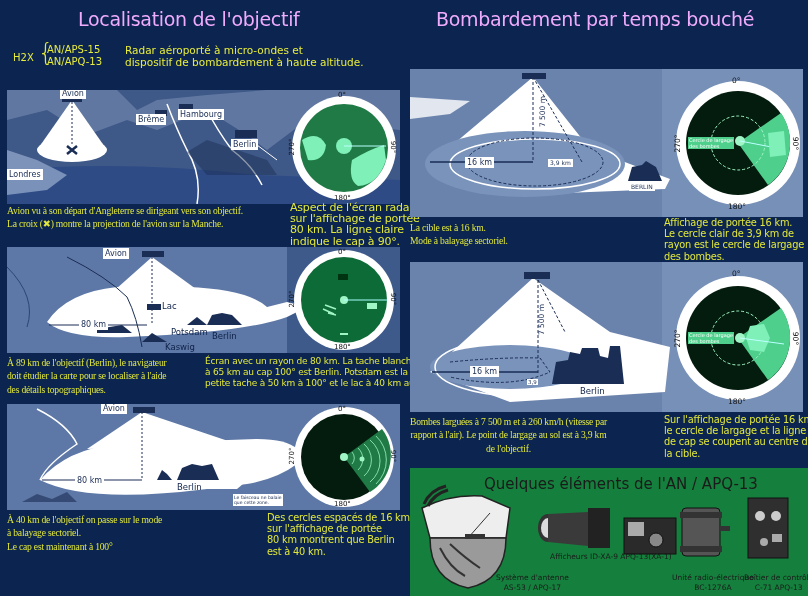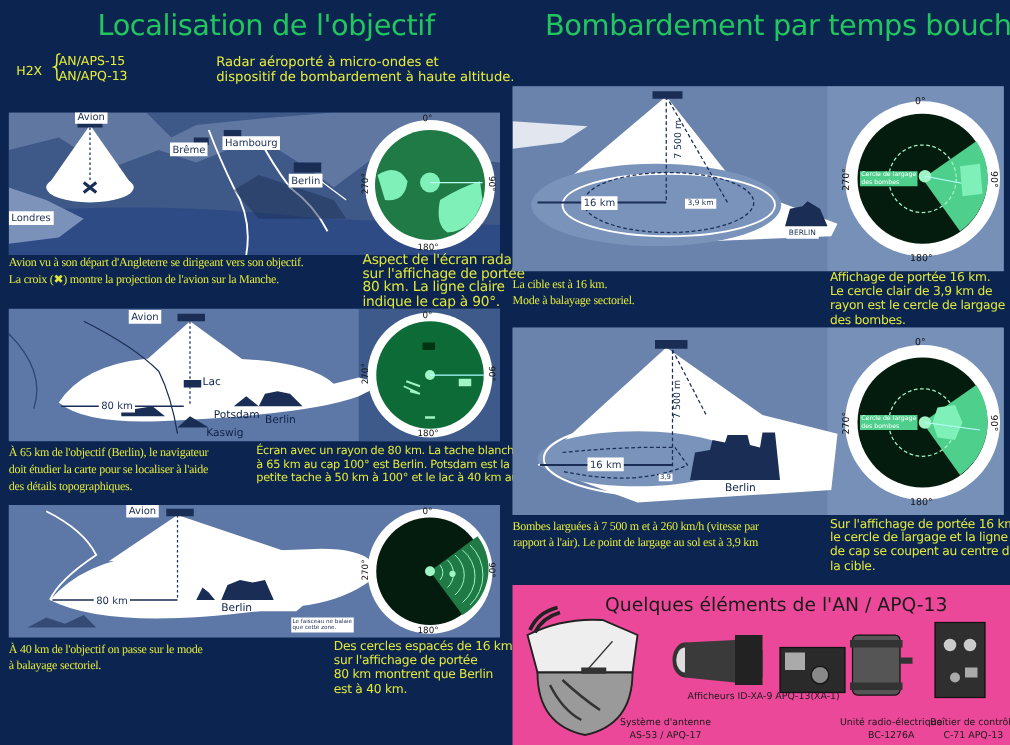--- a/index.html
+++ b/index.html
@@ -1,42 +1,42 @@
 <!DOCTYPE html>
 <html><head>
 <meta charset="utf-8">
 <style>
   * { box-sizing: border-box; margin: 0; padding: 0; }
   html, body { width: 808px; height: 596px; overflow: hidden; }
   body { background: #0b2550; font-family: "DejaVu Sans", sans-serif; color: #e8ec3a; position: relative; }
   .abs { position: absolute; }
-  .title { font-size: 23px; color: #22c55e; font-family: "DejaVu Sans", sans-serif; white-space: nowrap; letter-spacing: -0.3px; }
+  .title { font-size: 19px; color: #f0abfc; font-family: "DejaVu Sans", sans-serif; white-space: nowrap; letter-spacing: -0.3px; }
   .cap { font-size: 9.6px; line-height: 13.4px; color: #e2e83a; font-family: Liberation Serif, serif; letter-spacing: -0.2px; white-space: nowrap; }
   .cap2 { font-size: 11px; line-height: 11.2px; color: #e2e83a; letter-spacing: -0.2px; white-space: nowrap; }
   .panel { position: absolute; overflow: hidden; background: #5873a0; }
   .lbl { position: absolute; background: #fff; color: #1a2d55; font-size: 8px; padding: 0 2px; line-height: 11px; white-space: nowrap; font-family: "DejaVu Sans", sans-serif; }
   .lbl-plain { position: absolute; color: #0f2248; font-size: 8.5px; white-space: nowrap; font-family: "DejaVu Sans", sans-serif; }
-  .yellowbox { position: absolute; left: 410px; top: 468px; width: 398px; height: 128px; background: #ec4899; }
+  .yellowbox { position: absolute; left: 410px; top: 468px; width: 398px; height: 128px; background: #15803d; }
   .ytitle { position: absolute; left: 74px; top: 7px; font-size: 15px; color: #1a1a1a; white-space: nowrap; }
   .ycap { position: absolute; font-size: 7.5px; line-height: 10px; color: #1a1a1a; text-align: center; white-space: nowrap; }
   svg { display: block; }
 </style>
 </head>
 <body>
 
 <div class="abs title" style="left:78px;top:8px;">Localisation de l'objectif</div>
 <div class="abs title" style="left:436px;top:8px;">Bombardement par temps bouché</div>
 
 <div class="abs" style="left:13px;top:52px;font-size:10px;">H2X</div>
 <div class="abs" style="left:38px;top:41px;font-size:24px;line-height:24px;color:#e2e83a;font-weight:200;">{</div>
 <div class="abs" style="left:47px;top:44px;font-size:10px;line-height:11.5px;">
   <div>AN/APS-15</div>
   <div>AN/APQ-13</div>
 </div>
-<div class="abs" style="left:125px;top:44px;font-size:10.5px;line-height:12px;white-space:nowrap;margin-left:48px;">
+<div class="abs" style="left:125px;top:44px;font-size:10.5px;line-height:12px;white-space:nowrap;">
   <div>Radar aéroporté à micro-ondes et</div>
   <div>dispositif de bombardement à haute altitude.</div>
 </div>
 
 <div class="panel" style="left:7px;top:90px;width:393px;height:114px;background:#435d8c;">
   <svg width="393" height="114">
     <rect width="393" height="114" fill="#3e5888"></rect>
     <path d="M0,0 L110,0 L130,20 L150,10 L200,5 L260,0 L393,0 L393,40 L300,30 L260,60 L240,45 L200,20 L150,40 L120,30 L80,45 L40,20 L0,30Z" fill="#6f86ad" opacity="0.7"></path>
     <path d="M0,80 Q120,70 250,85 L393,90 L393,114 L0,114Z" fill="#2e4b86"></path>
     <path d="M0,60 L30,70 L60,85 L40,100 L0,105Z" fill="#8da2c5" opacity="0.8"></path>
@@ -119,21 +119,21 @@
       <rect x="79" y="56" width="10" height="6" fill="#9ff5c5"></rect>
       <rect x="52" y="86" width="8" height="2" fill="#9ff5c5"></rect>
     </svg>
     <div class="abs" style="left:50px;top:1px;font-size:7px;color:#111;">0°</div>
     <div class="abs" style="left:46px;top:96px;font-size:7px;color:#111;">180°</div>
     <div class="abs" style="left:-4px;top:48px;font-size:7px;color:#111;transform:rotate(-90deg);">270°</div>
     <div class="abs" style="left:99px;top:48px;font-size:7px;color:#111;transform:rotate(90deg);">90°</div>
   </div>
 </div>
 <div class="abs cap" style="left:7px;top:356px;">
-  <div>À 65 km de l'objectif (Berlin), le navigateur</div>
+  <div>À 89 km de l'objectif (Berlin), le navigateur</div>
   <div>doit étudier la carte pour se localiser à l'aide</div>
   <div>des détails topographiques.</div>
 </div>
 <div class="abs cap2" style="left:205px;top:356px;font-size:9px;">
   <div>Écran avec un rayon de 80 km. La tache blanche</div>
   <div>à 65 km au cap 100° est Berlin. Potsdam est la</div>
   <div>petite tache à 50 km à 100° et le lac à 40 km au</div>
 </div>
 
 <div class="panel" style="left:7px;top:404px;width:393px;height:106px;">
@@ -168,20 +168,21 @@
     </svg>
     <div class="abs" style="left:50px;top:1px;font-size:7px;color:#111;">0°</div>
     <div class="abs" style="left:46px;top:96px;font-size:7px;color:#111;">180°</div>
     <div class="abs" style="left:-4px;top:48px;font-size:7px;color:#111;transform:rotate(-90deg);">270°</div>
     <div class="abs" style="left:99px;top:48px;font-size:7px;color:#111;transform:rotate(90deg);">90°</div>
   </div>
 </div>
 <div class="abs cap" style="left:7px;top:513px;">
   <div>À 40 km de l'objectif on passe sur le mode</div>
   <div>à balayage sectoriel.</div>
+  <div>Le cap est maintenant à 100°</div>
 </div>
 <div class="abs cap2" style="left:267px;top:512px;font-size:9.8px;">
   <div>Des cercles espacés de 16 km</div>
   <div>sur l'affichage de portée</div>
   <div>80 km montrent que Berlin</div>
   <div>est à 40 km.</div>
 </div>
 
 <div class="panel" style="left:410px;top:69px;width:393px;height:148px;background:#6a83ad;">
   <svg width="393" height="148">
@@ -267,20 +268,21 @@
     <div class="abs" style="left:117px;top:68px;font-size:7.5px;color:#111;transform:rotate(90deg);">90°</div>
     <div class="abs" style="left:16px;top:66px;background:#4fcf8c;color:#fff;font-size:5px;line-height:6px;padding:0 1px;white-space:nowrap;">
       <div>Cercle de largage</div>
       <div>des bombes</div>
     </div>
   </div>
 </div>
 <div class="abs cap" style="left:410px;top:415px;text-align:center;">
   <div>Bombes larguées à 7 500 m et à 260 km/h (vitesse par</div>
   <div>rapport à l'air). Le point de largage au sol est à 3,9 km</div>
+  <div>de l'objectif.</div>
 </div>
 <div class="abs cap2" style="left:664px;top:414px;font-size:9.8px;">
   <div>Sur l'affichage de portée 16 km.</div>
   <div>le cercle de largage et la ligne</div>
   <div>de cap se coupent au centre de</div>
   <div>la cible.</div>
 </div>
 
 <div class="yellowbox">
   <div class="ytitle">Quelques éléments de l'AN / APQ-13</div>

